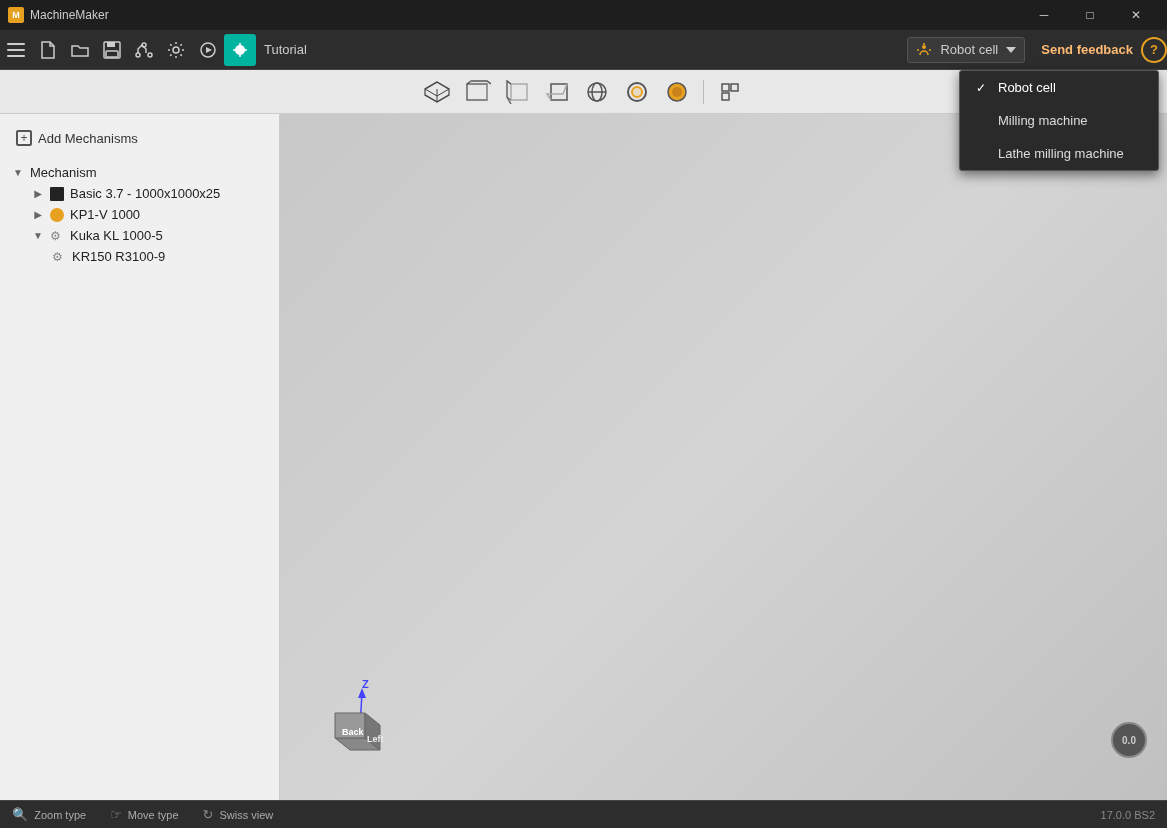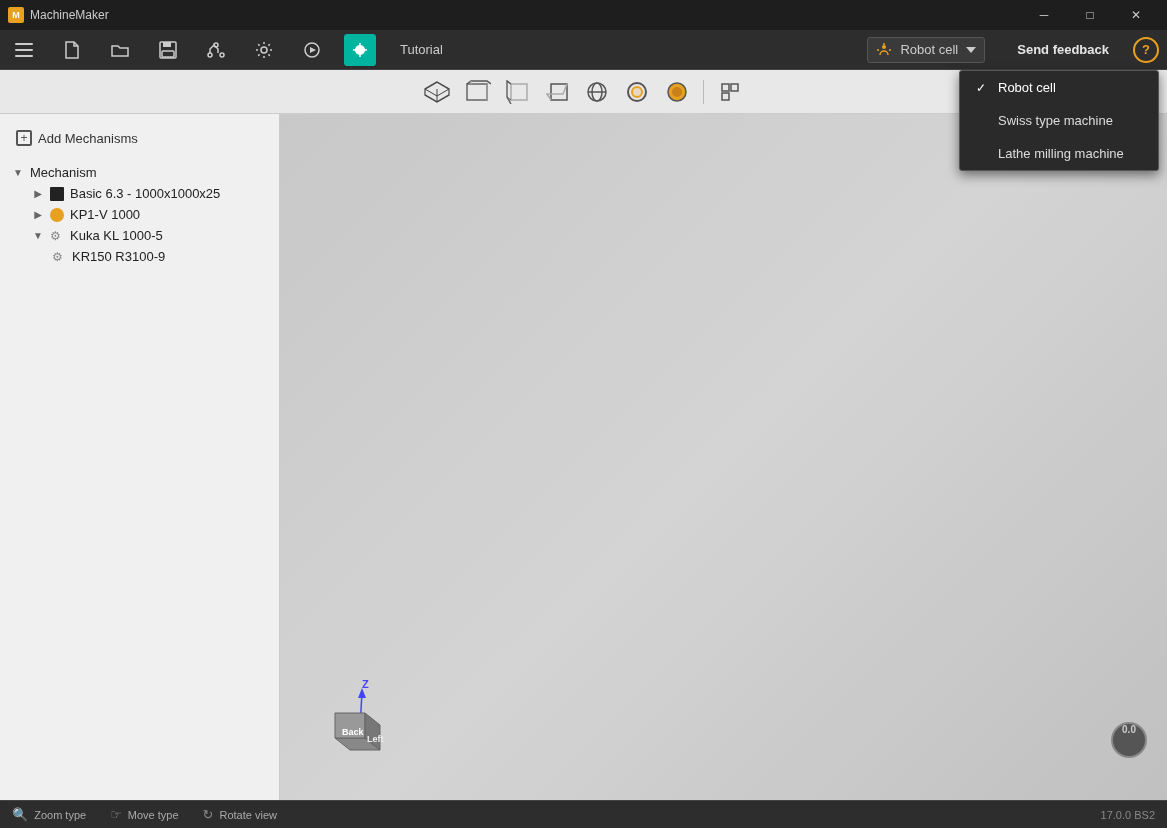--- a/index.html
+++ b/index.html
@@ -50,22 +50,22 @@
       font-size: 12px;
       display: flex; align-items: center; justify-content: center;
     }
 
     
     #toolbar {
       height: 40px;
       background: #2d2d2d;
       display: flex;
       align-items: center;
-      padding: 0 8px;
-      gap: 16px;
+      padding: 0 0;
+      gap: 0;
       border-bottom: 1px solid #444;
     }
     .toolbar-btn {
       width: 32px; height: 32px;
       background: transparent;
       border: none;
       border-radius: 3px;
       color: #ccc;
       cursor: pointer;
       display: flex; align-items: center; justify-content: center;
@@ -87,21 +87,21 @@
       background: #3a3a3a;
       border: 1px solid #555;
       border-radius: 3px;
       padding: 4px 8px;
       cursor: pointer;
       color: #ccc;
       gap: 8px;
       margin-right: 8px;
     }
     #send-feedback-btn {
-      color: #e5e5e5;
+      color: #fdba74;
       background: transparent;
       border: none;
       cursor: pointer;
       font-size: 13px;
       font-weight: 600;
       padding: 4px 8px;
     }
     #help-btn {
       width: 26px; height: 26px;
       border-radius: 50%;
@@ -292,21 +292,21 @@
 
     
     #settings-circle {
       position: absolute;
       bottom: 42px;
       right: 20px;
       width: 36px; height: 36px;
       border-radius: 50%;
       background: #555;
       border: 2px solid #888;
-      display: flex; align-items: flex-start; justify-content: center;
+      display: flex; align-items: center; justify-content: center;
       cursor: pointer;
       color: #ccc;
       font-size: 11px;
       font-weight: bold;
     }
 
     
     .viewport-bg {
       position: absolute;
       top: 0; left: 0; right: 0; bottom: 0;
@@ -470,21 +470,21 @@
       <div class="tree-group">
         <div class="tree-group-header">
           <span class="tree-arrow">▼</span>
           <span>Mechanism</span>
         </div>
         <div class="tree-items">
 
           <div class="tree-item">
             <span class="tree-arrow">▶</span>
             <div class="item-icon-black"></div>
-            <span>Basic 6.3 - 1000x1000x25</span>
+            <span>Basic 3.7 - 1000x1000x25</span>
           </div>
 
           <div class="tree-item">
             <span class="tree-arrow">▶</span>
             <div class="item-icon-yellow"></div>
             <span>KP1-V 1000</span>
           </div>
 
           <div class="tree-item">
             <span class="tree-arrow">▼</span>
@@ -635,35 +635,35 @@
   </div>
 </div>
 
 <div id="dropdown-menu">
   <div class="dropdown-item checked">
     <span class="check-mark">✓</span>
     <span>Robot cell</span>
   </div>
   <div class="dropdown-item">
     <span class="check-mark"> </span>
-    <span>Swiss type machine</span>
+    <span>Milling machine</span>
   </div>
   <div class="dropdown-item">
     <span class="check-mark"> </span>
     <span>Lathe milling machine</span>
   </div>
 </div>
 
 <div id="status-bar">
   <div class="status-item">
     <span class="status-icon">🔍</span>
     <span>Zoom type</span>
   </div>
   <div class="status-item">
     <span class="status-icon">☞</span>
     <span>Move type</span>
   </div>
   <div class="status-item">
     <span class="status-icon">↻</span>
-    <span>Rotate view</span>
+    <span>Swiss view</span>
   </div>
   <span id="version-info">17.0.0 BS2</span>
 </div>
 
 </body></html>

